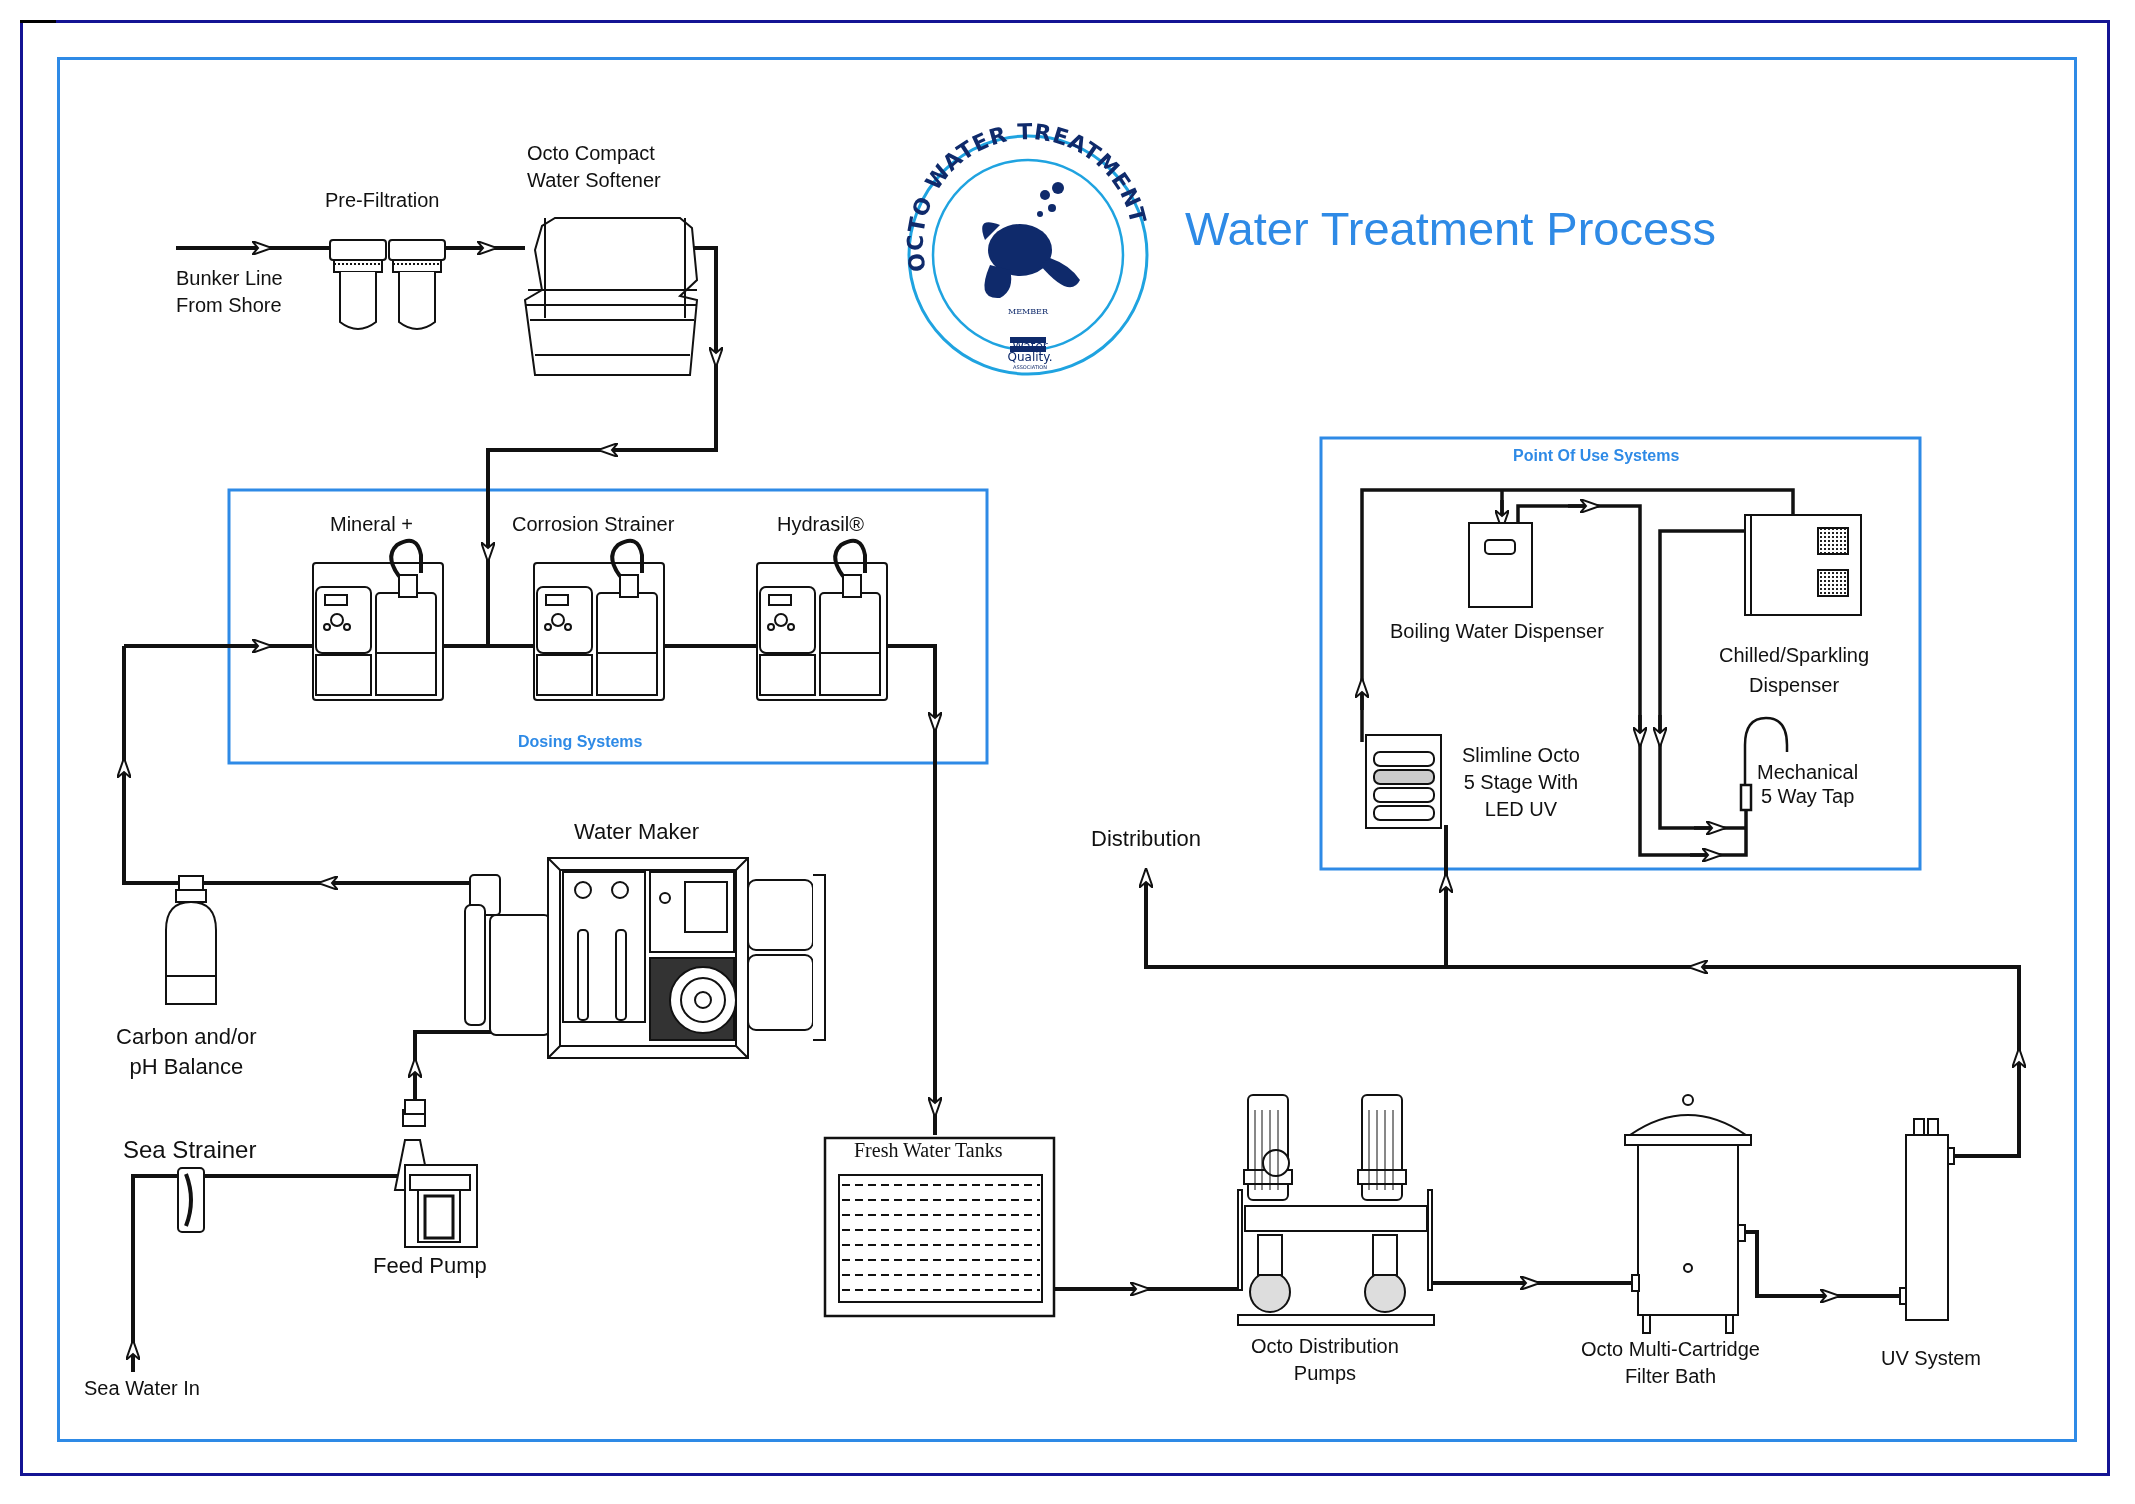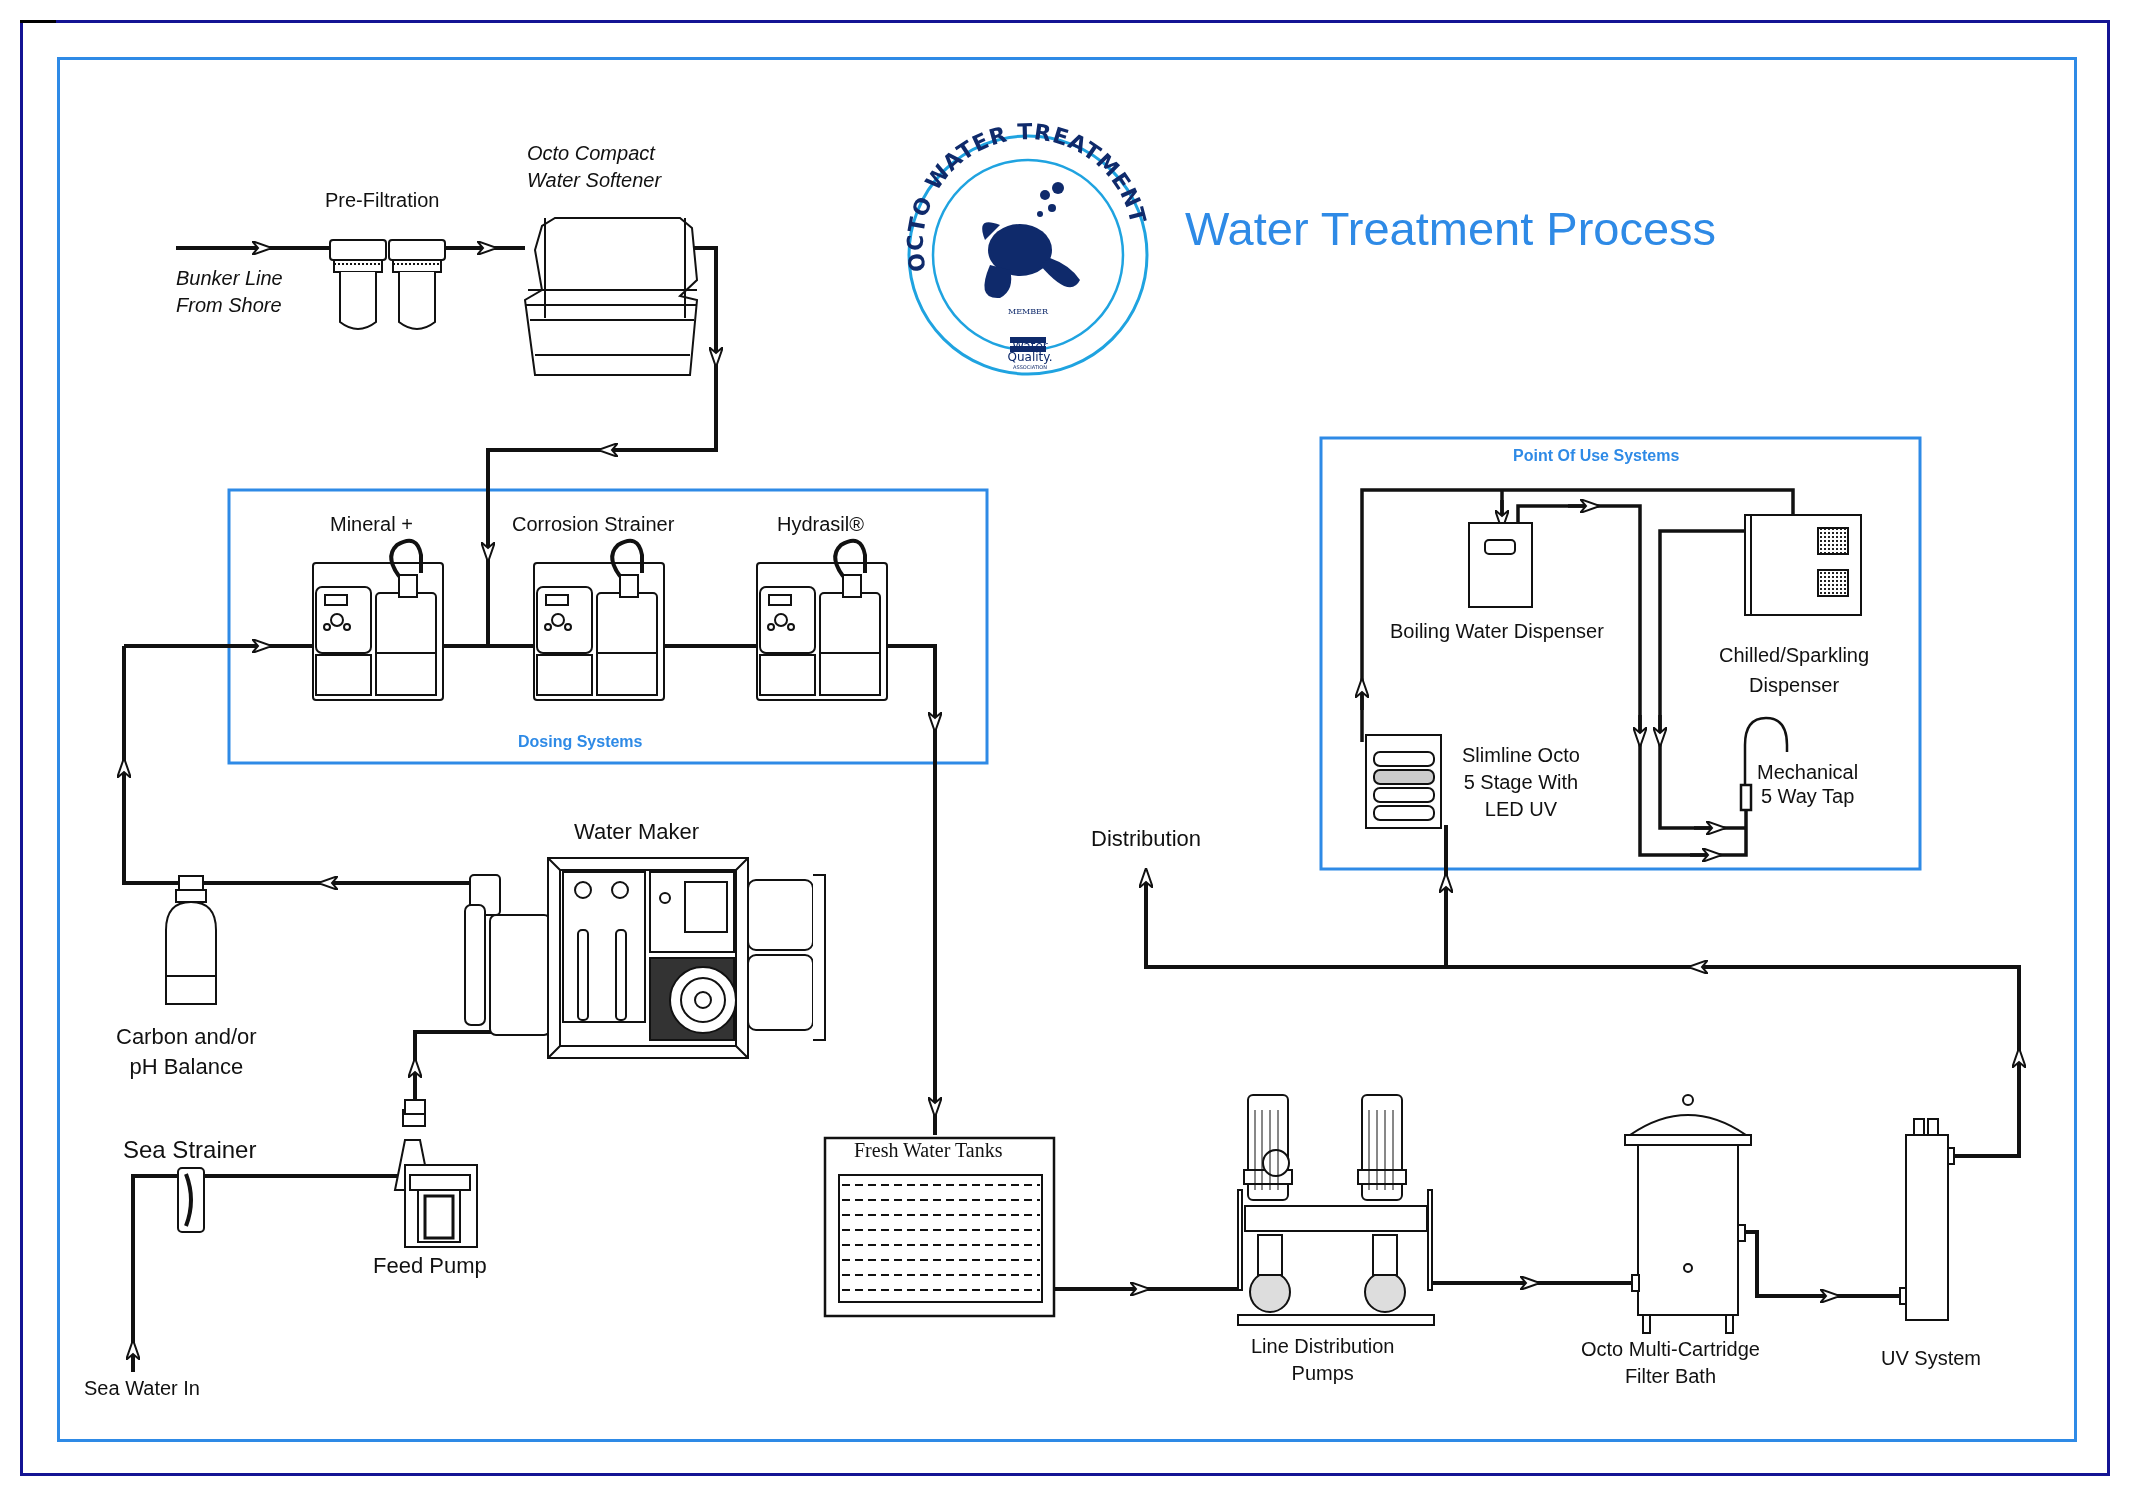--- a/index.html
+++ b/index.html
@@ -2,21 +2,21 @@
 <html><head>
 <meta charset="utf-8">
 <style>
   html,body{margin:0;padding:0;background:#ffffff;}
   body{width:2135px;height:1504px;position:relative;overflow:hidden;font-family:"Liberation Sans",sans-serif;}
   .outer{position:absolute;left:20px;top:20px;width:2090px;height:1456px;border:3px solid #141494;box-sizing:border-box;}
   .outer-tick{position:absolute;left:20px;top:20px;width:36px;height:3px;background:#000;}
   .inner{position:absolute;left:57px;top:57px;width:2020px;height:1385px;border:3px solid #2e8ae6;box-sizing:border-box;}
   svg.diagram{position:absolute;left:0;top:0;}
   .lbl{position:absolute;color:#111;font-size:20px;line-height:27px;white-space:nowrap;text-align:center;}
-  .lbl.left{text-align:left;font-style:italic;}
+  .lbl.left{text-align:left;}
   .title{position:absolute;left:1185px;top:201px;font-size:47px;color:#2e8ae6;white-space:nowrap;}
   .box-title{position:absolute;color:#2e8ae6;font-weight:bold;font-size:16px;white-space:nowrap;}
 </style>
 </head>
 <body>
 
 <div class="outer"></div>
 <div class="outer-tick"></div>
 <div class="inner"></div>
 
@@ -327,21 +327,21 @@
 <div class="lbl" style="left:116px;top:1022px;font-size:22px;line-height:30px;">
     <div>Carbon and/or</div>
     <div>pH Balance</div>
   </div>
 <div class="lbl" style="left:123px;top:1136px;font-size:24px;">Sea Strainer</div>
 <div class="lbl" style="left:373px;top:1252px;font-size:22px;">Feed Pump</div>
 <div class="lbl" style="left:84px;top:1375px;">Sea Water In</div>
 
 <div class="lbl" style="left:854px;top:1137px;font-family:Liberation Serif, serif;">Fresh Water Tanks</div>
 <div class="lbl" style="left:1251px;top:1333px;">
-    <div>Line Distribution</div>
+    <div>Octo Distribution</div>
     <div>Pumps</div>
   </div>
 <div class="lbl" style="left:1581px;top:1336px;">
     <div>Octo Multi-Cartridge</div>
     <div>Filter Bath</div>
   </div>
 <div class="lbl" style="left:1881px;top:1345px;">UV System</div>
 <div class="lbl" style="left:1091px;top:825px;font-size:22px;">Distribution</div>
 
 <div class="lbl" style="left:1390px;top:618px;">Boiling Water Dispenser</div>

